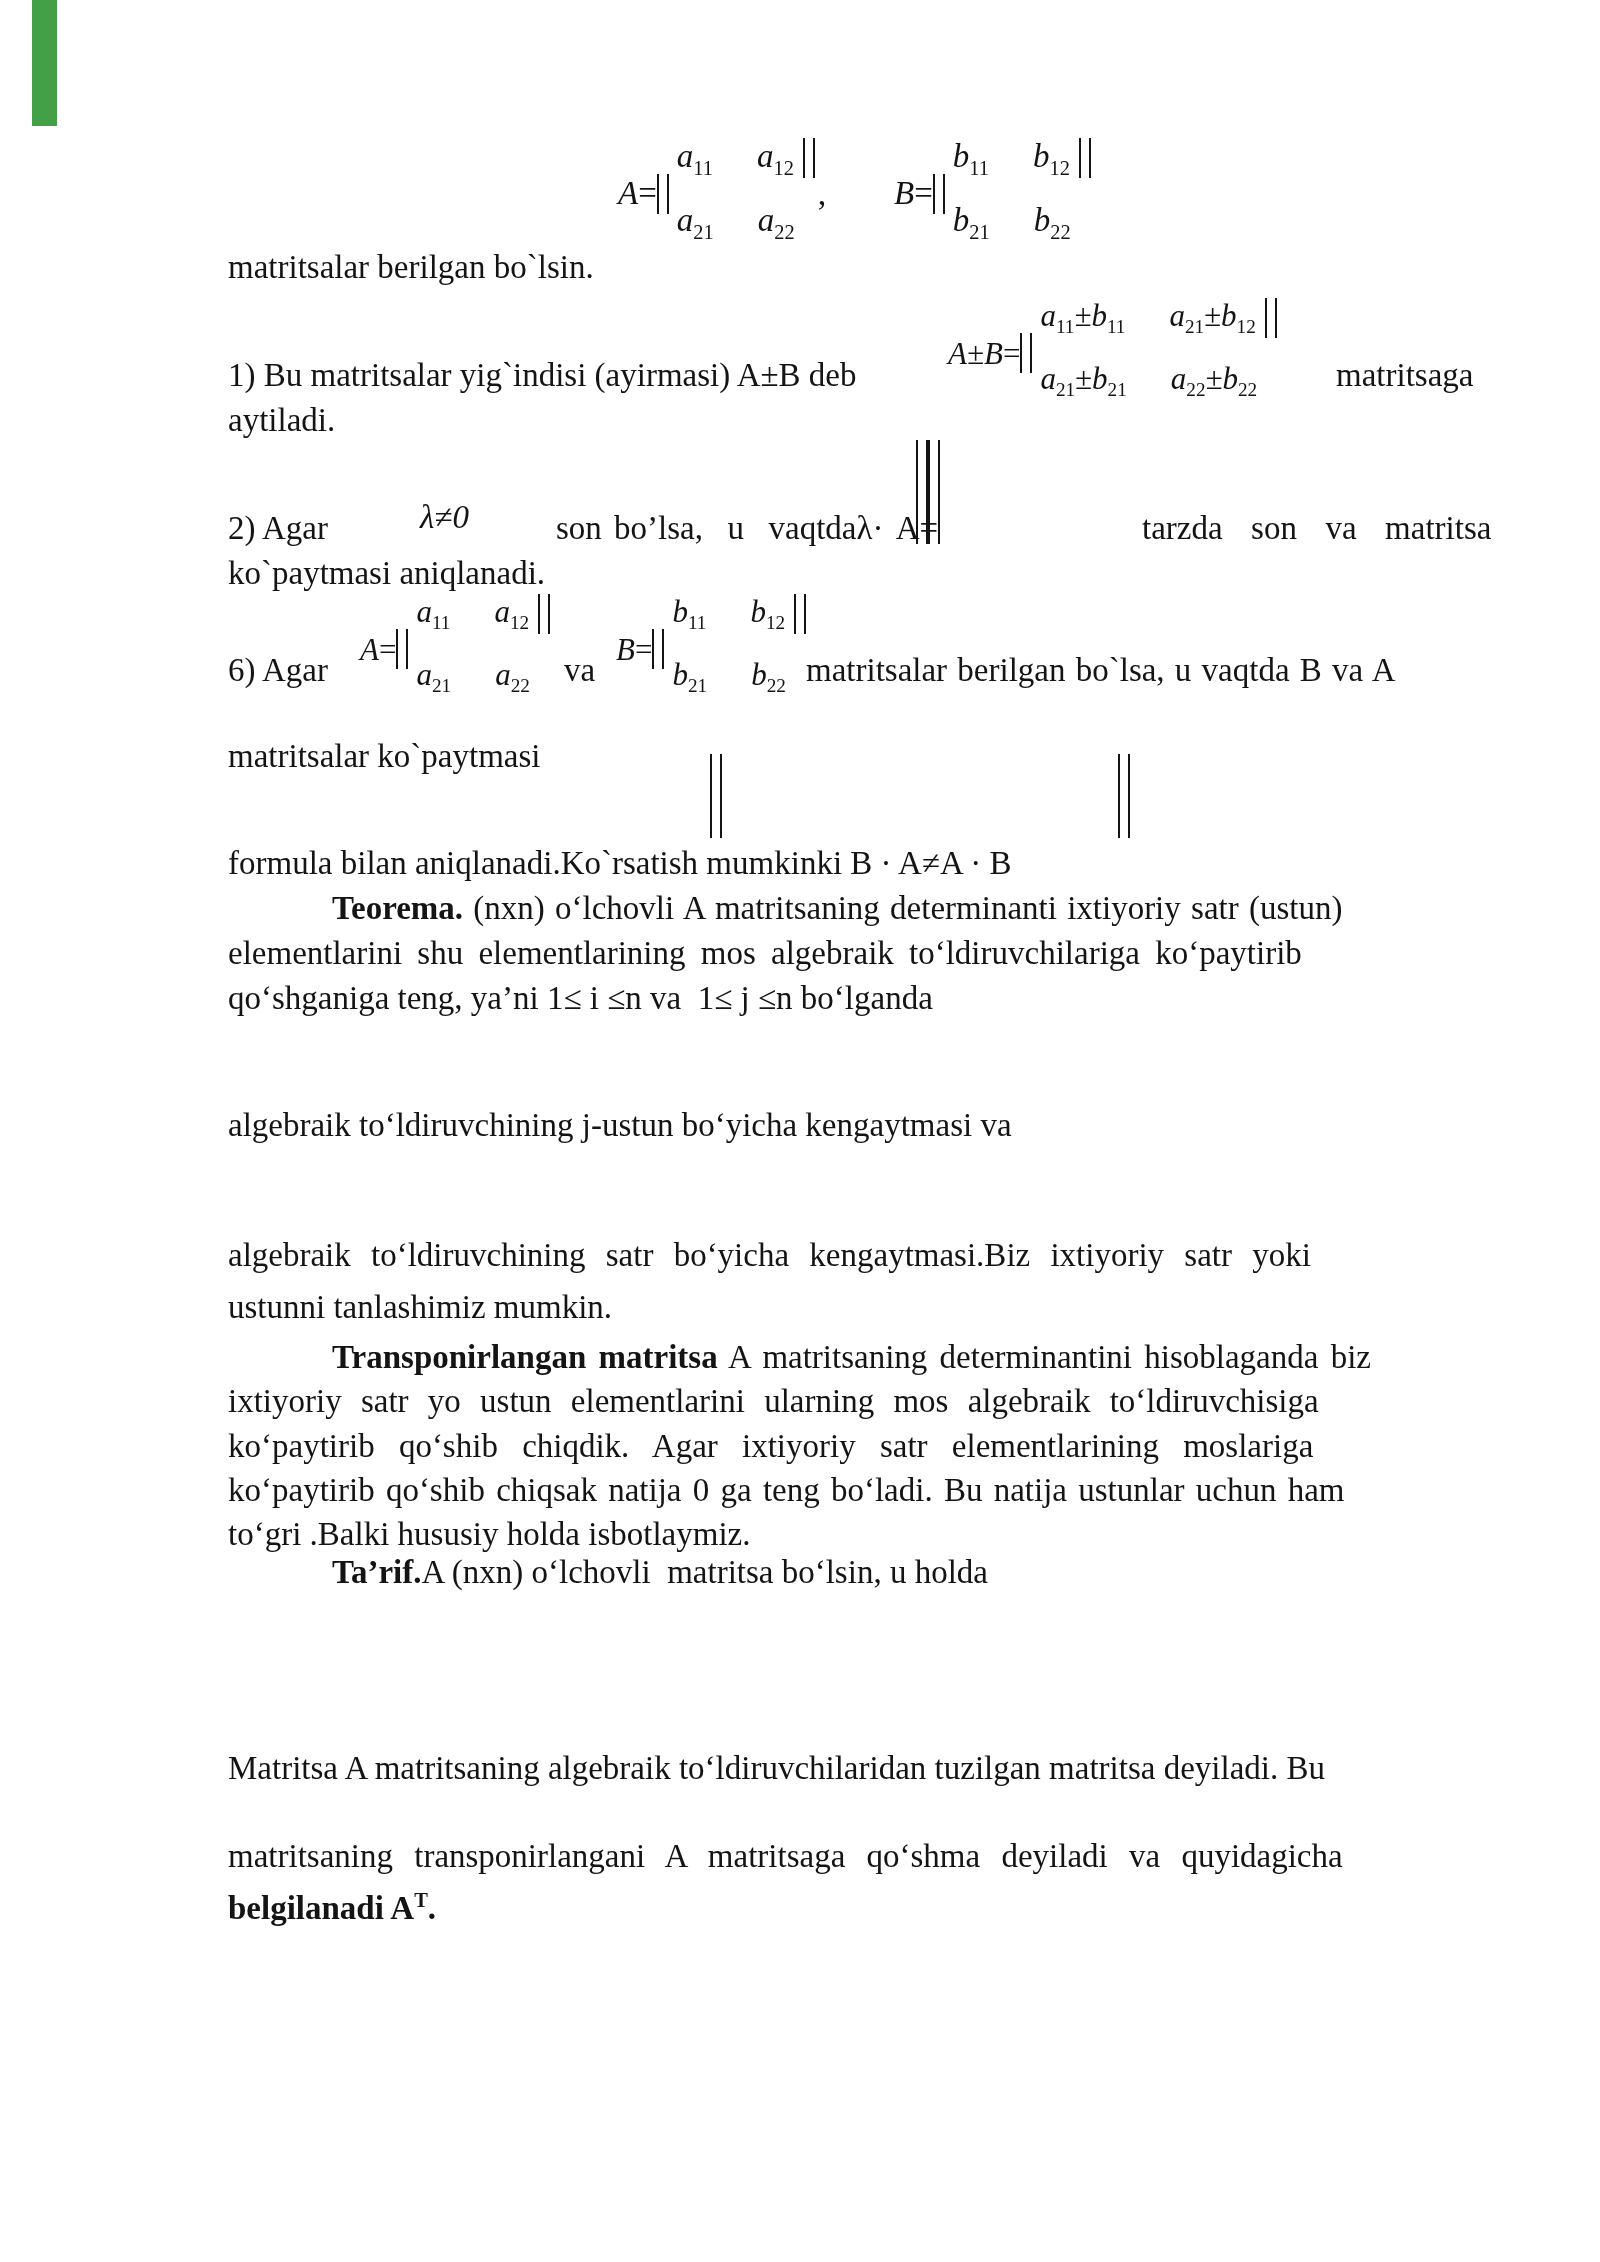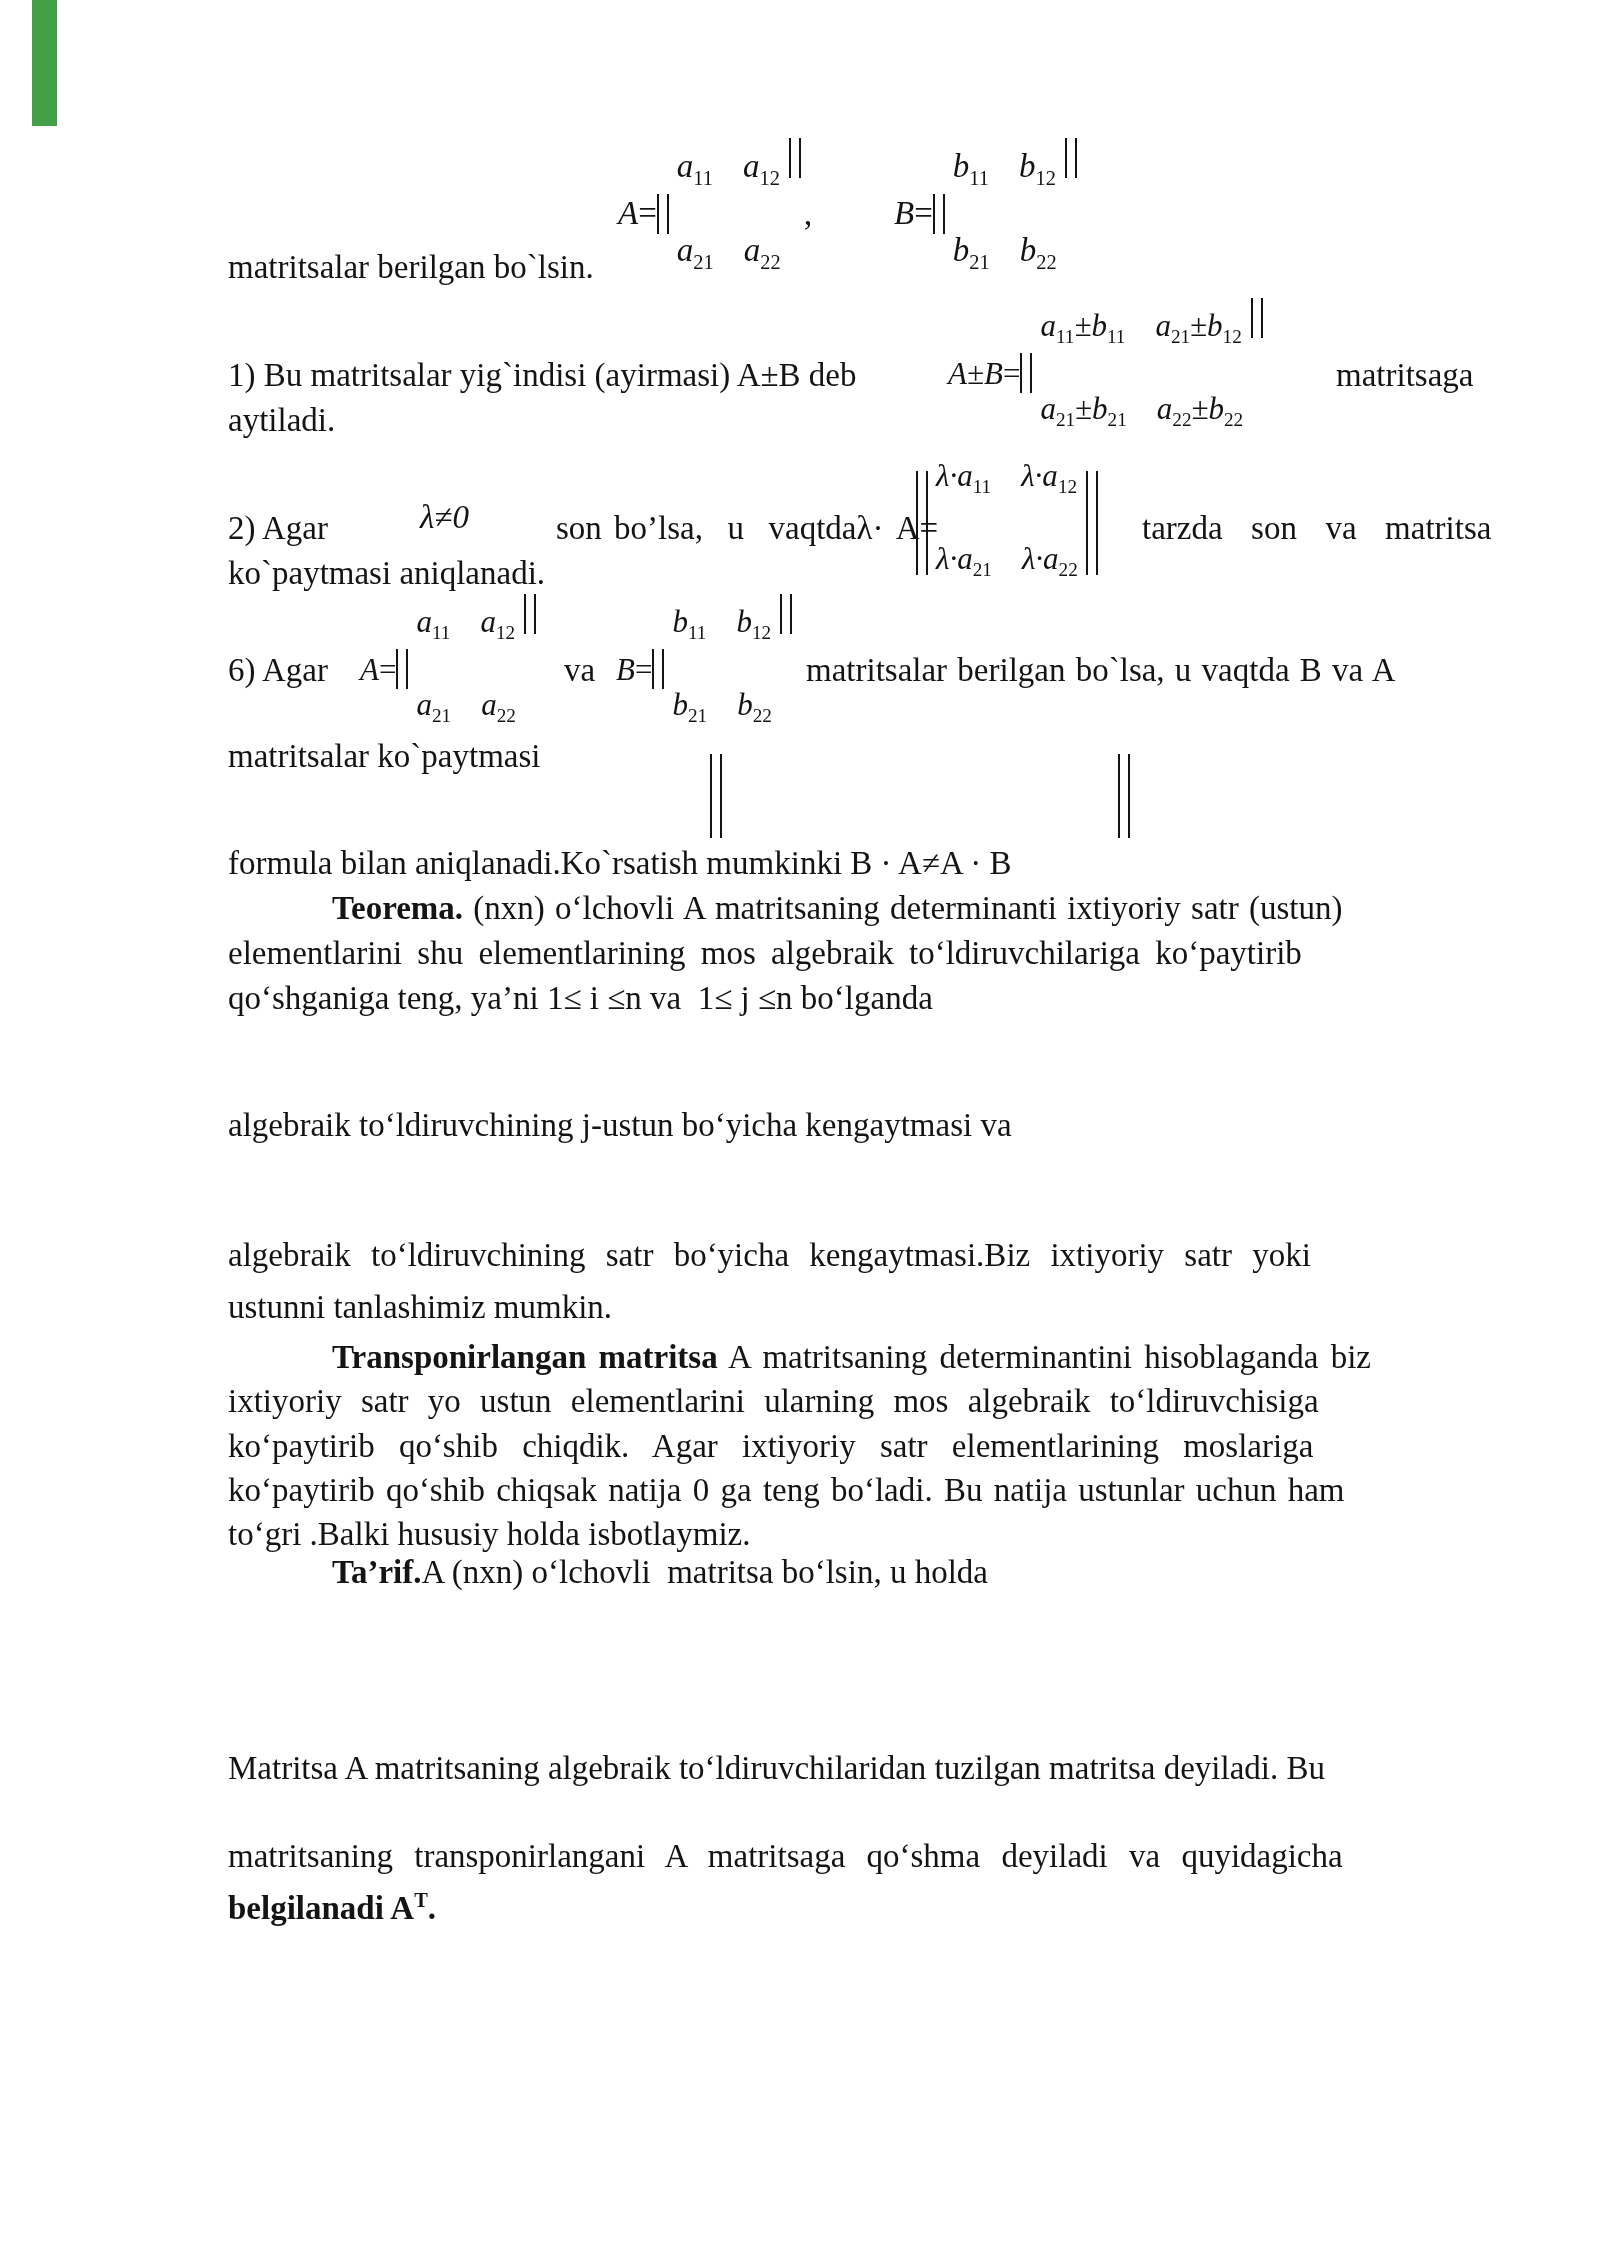--- a/index.html
+++ b/index.html
@@ -42,21 +42,21 @@
   #m2 {left:228px;top:1835px;word-spacing:13px;}
   #m3 {left:228px;top:1879px;font-weight:bold;}
   #m4 {left:332px;top:1921px;}
 
   
   .matrix{position:absolute;display:flex;align-items:center;font-size:31px;line-height:1;}
   .f-top{font-size:33px;}
   .mlabel{font-style:italic;white-space:pre;}
   .meq{font-style:normal;}
   .mrows{display:flex;flex-direction:column;margin:0 8px;}
-  .mrow{display:flex;gap:30px;line-height:72px;white-space:pre;}
+  .mrow{display:flex;gap:44px;line-height:52px;white-space:pre;}
   .mcell{font-style:italic;}
   .mcell sub{font-style:normal;font-size:0.62em;}
   .dbar{display:inline-block;width:8px;border-left:2px solid #141414;border-right:2px solid #141414;align-self:center;}
   .h40{height:40px;}
   .h104{height:104px;}
   .close-top{align-self:flex-start;margin-top:8px;}
   .mcomma{align-self:center;margin-left:3px;font-size:34px;}
 
   #fta {left:618px;top:130px;}
   #ftb {left:894px;top:130px;}
@@ -107,24 +107,20 @@
       </span>
     <span class="dbar h40 close-top"></span>
   </div>
 
   <div class="tline" id="l2">1) Bu matritsalar yig`indisi (ayirmasi) A±B deb</div>
   <div class="tline" id="l2b">matritsaga</div>
   <div class="tline" id="l3">aytiladi.</div>
 
   <div class="matrix" id="flam">
     <span class="dbar h104"></span>
-    <span class="mrows">
-        <div class="mrow"><span class="mcell"><span>λ·a</span><sub>11</sub></span><span class="mcell"><span>λ·a</span><sub>12</sub></span></div>
-        <div class="mrow"><span class="mcell"><span>λ·a</span><sub>21</sub></span><span class="mcell"><span>λ·a</span><sub>22</sub></span></div>
-      </span>
     <span class="dbar h104"></span>
   </div>
 
   <div class="tline" id="l4a">2) Agar</div>
   <div class="tline" id="l4b">λ≠0</div>
   <div class="tline" id="l4c">son bo’lsa,  u  vaqtdaλ· A=</div>
   <div class="tline" id="l4d">tarzda  son  va  matritsa</div>
   <div class="tline" id="l5">ko`paytmasi aniqlanadi.</div>
 
   <div class="matrix" id="fma">

